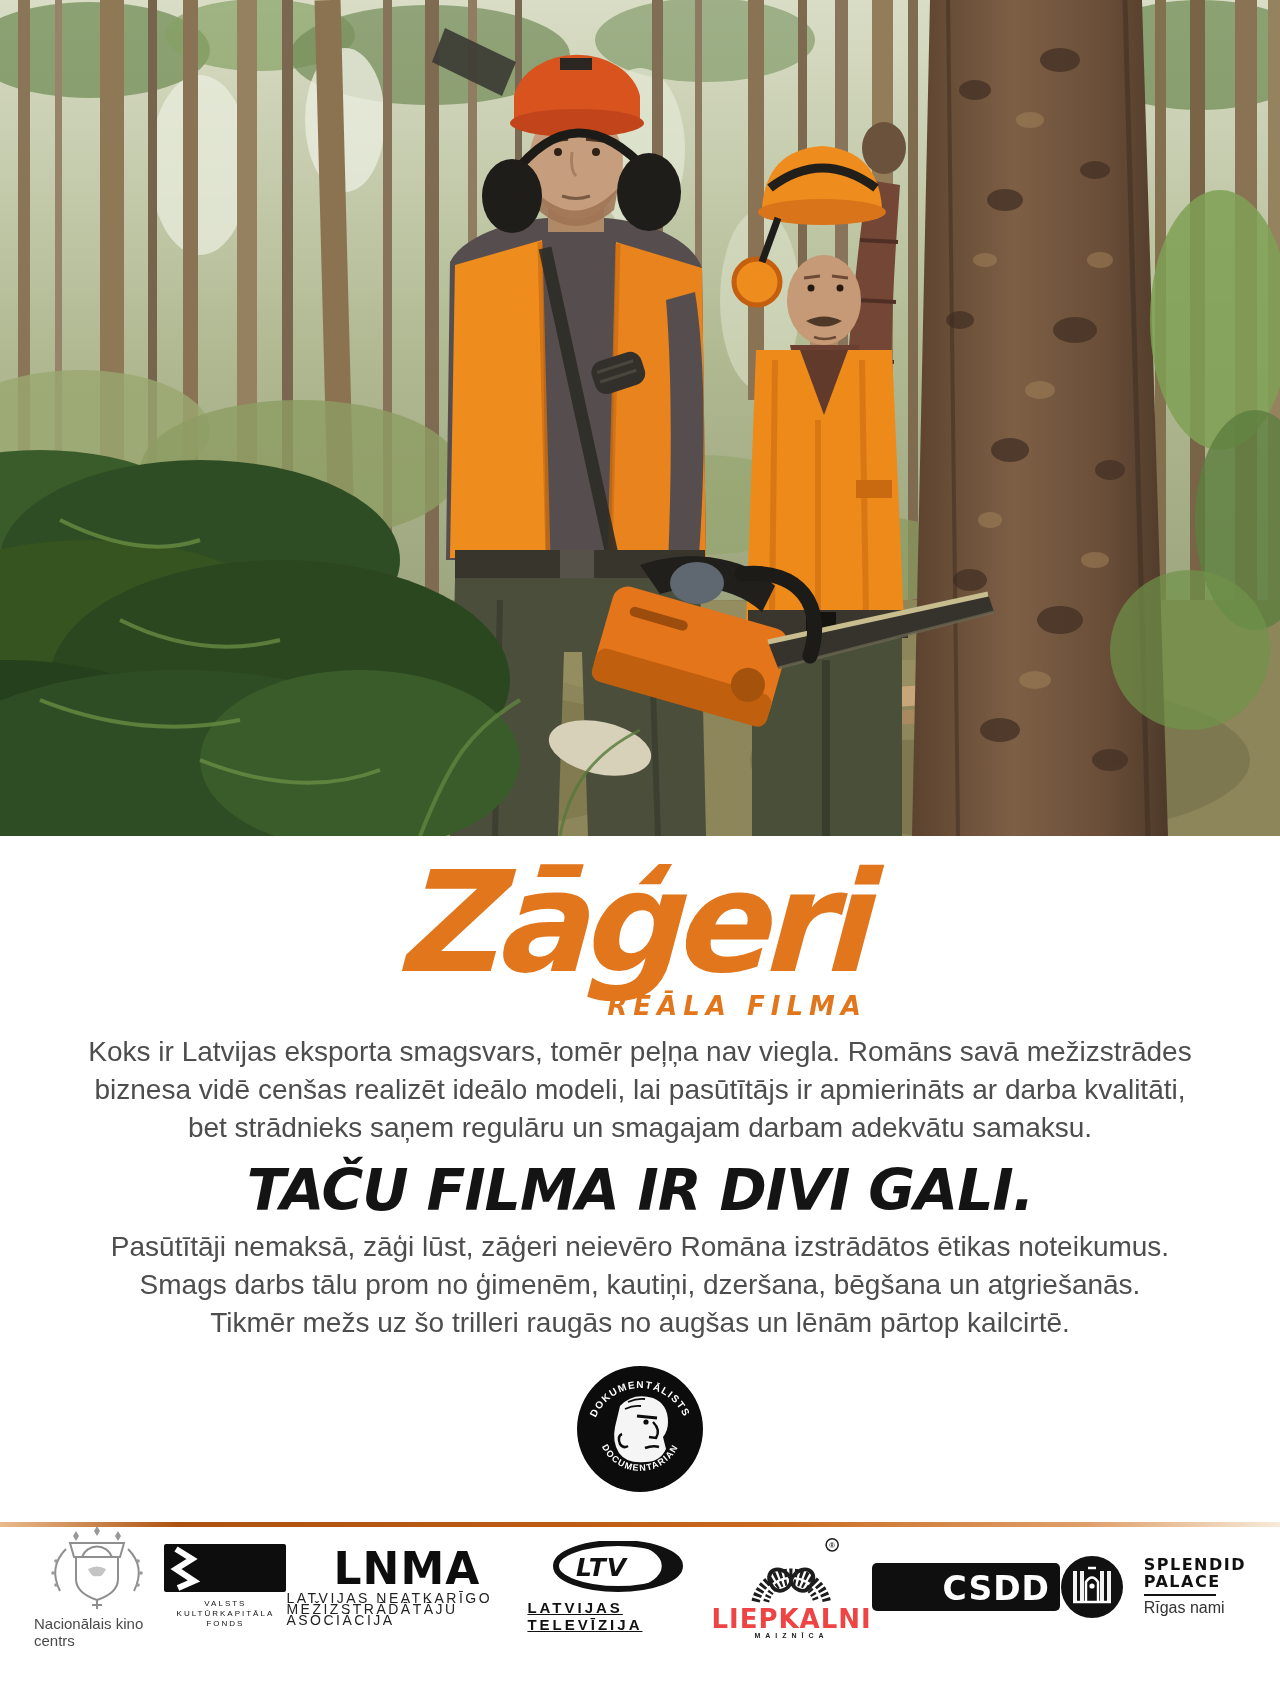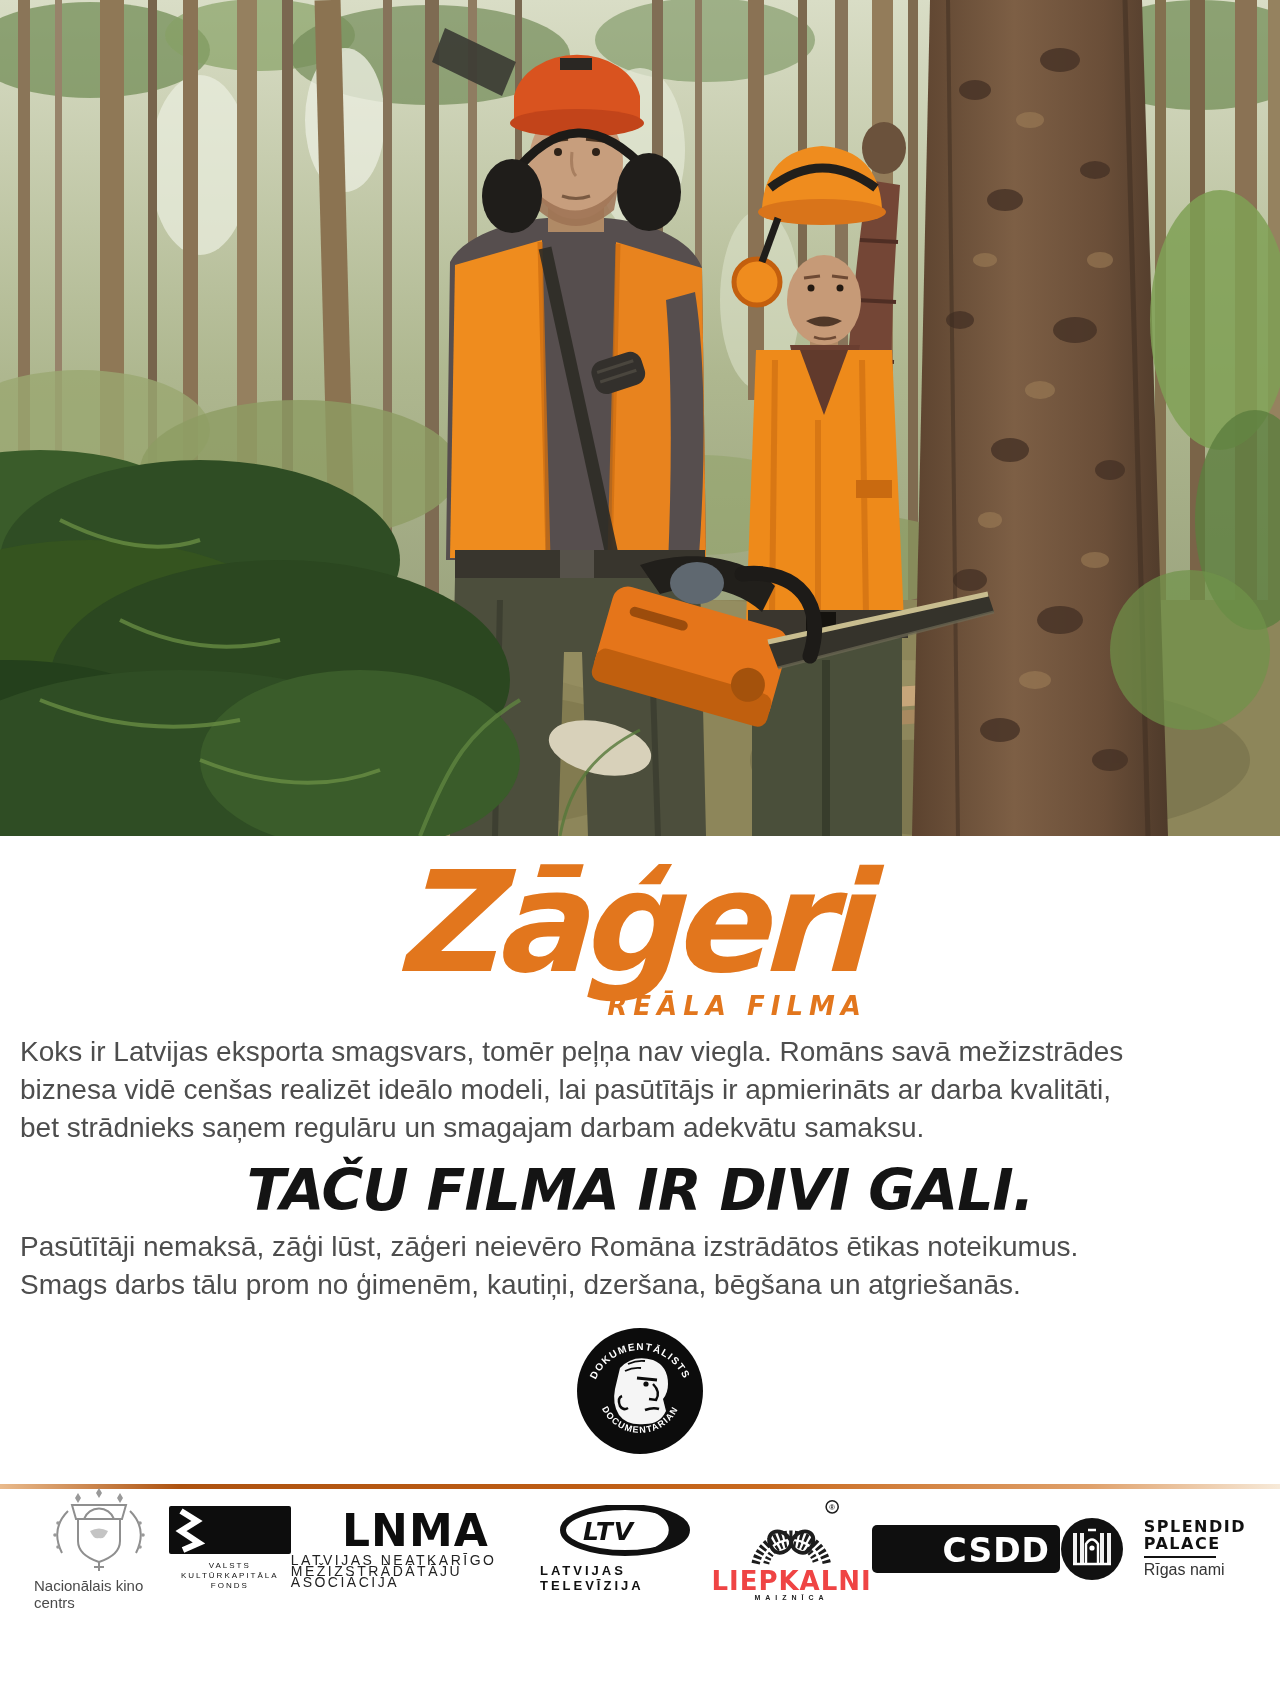--- a/index.html
+++ b/index.html
@@ -21,21 +21,21 @@
     transform:skewX(-4deg);
   }
   .film-subtitle{
     font-family:"DejaVu Sans",sans-serif;
     font-weight:bold;font-style:italic;
     font-size:26px;letter-spacing:6px;
     color:#e2761d;margin-top:2px;padding-right:4px;
   }
 
   
-  .para{width:1240px;margin:0 auto;text-align:left;color:#4d4d4d;
+  .para{width:1240px;margin:0 auto;text-align:center;color:#4d4d4d;
         font-size:28px;line-height:38px;}
   .para.first{margin-top:14px;}
   .headline{
     margin:12px auto 6px auto;text-align:center;
     font-family:"DejaVu Sans",sans-serif;
     font-weight:bold;font-style:italic;
     font-size:57px;letter-spacing:-1px;color:#141414;line-height:1.1;
   }
 
   
@@ -47,21 +47,21 @@
     background:linear-gradient(90deg,#e9ba8c 0%,#ad5210 14%,#bd5c14 45%,#c96a1f 60%,#dfa06a 85%,#f7ead9 100%);}
 
   
   .sponsors{width:1280px;height:120px;display:flex;align-items:center;
     justify-content:space-between;padding:0 34px;box-sizing:border-box;margin-top:0;}
   .sponsor{display:flex;flex-direction:column;align-items:center;justify-content:center;}
   .nkc-label{font-size:15px;color:#4a4a4a;margin-top:4px;}
   .vkkf-sub{font-size:8px;font-weight:normal;letter-spacing:2px;color:#111;margin-top:3px;line-height:10px;text-align:center;}
   .lnma-title{font-family:"DejaVu Sans",sans-serif;font-size:44px;font-weight:bold;letter-spacing:1px;color:#0d0d0d;line-height:44px;}
   .lnma-sub{font-size:14px;letter-spacing:2.5px;color:#222;margin-top:2px;line-height:11px;}
-  .ltv-sub{font-size:13px;font-weight:bold;letter-spacing:3px;color:#111;margin-top:6px;}
+  .ltv-sub{font-size:15px;font-weight:bold;letter-spacing:3px;color:#111;margin-top:6px;text-decoration:underline;}
   .liep-title{font-family:"DejaVu Sans",sans-serif;font-size:26px;font-weight:bold;letter-spacing:1px;color:#ef4444;line-height:21px;margin-top:2px;}
   .liep-sub{font-size:7px;font-weight:bold;letter-spacing:5px;color:#222;margin-top:2px;}
   .splendid{flex-direction:row;gap:20px;}
   .splendid-txt{display:flex;flex-direction:column;align-items:flex-start;}
   .splendid-line{font-family:"DejaVu Sans",sans-serif;font-size:16px;font-weight:bold;letter-spacing:1.5px;color:#111;line-height:17px;}
   .splendid-rule{width:72px;height:2px;background:#111;margin:4px 0 3px 0;}
   .splendid-sub{font-size:16px;color:#333;}
 </style>
 </head>
 <body>
@@ -286,20 +286,21 @@
     <div>Koks ir Latvijas eksporta smagsvars, tomēr peļņa nav viegla. Romāns savā mežizstrādes</div>
     <div>biznesa vidē cenšas realizēt ideālo modeli, lai pasūtītājs ir apmierināts ar darba kvalitāti,</div>
     <div>bet strādnieks saņem regulāru un smagajam darbam adekvātu samaksu.</div>
   </div>
 
   <div class="headline">TAČU FILMA IR DIVI GALI.</div>
 
   <div class="para">
     <div>Pasūtītāji nemaksā, zāģi lūst, zāģeri neievēro Romāna izstrādātos ētikas noteikumus.</div>
     <div>Smags darbs tālu prom no ģimenēm, kautiņi, dzeršana, bēgšana un atgriešanās.</div>
+    <div>Tikmēr mežs uz šo trilleri raugās no augšas un lēnām pārtop kailcirtē.</div>
   </div>
 
   <div class="badge-row">
     <svg width="130" height="130" viewBox="0 0 130 130" xmlns="http://www.w3.org/2000/svg" xmlns:xlink="http://www.w3.org/1999/xlink">
       <defs>
         <path id="arcTop" d="M 17,72 A 48,48 0 0 1 113,72" fill="none"></path>
         <path id="arcBottom" d="M 24,74 A 42,42 0 0 0 106,74" fill="none"></path>
       </defs>
       <circle cx="65" cy="65" r="63" fill="#0c0c0c"></circle>
       <g>

